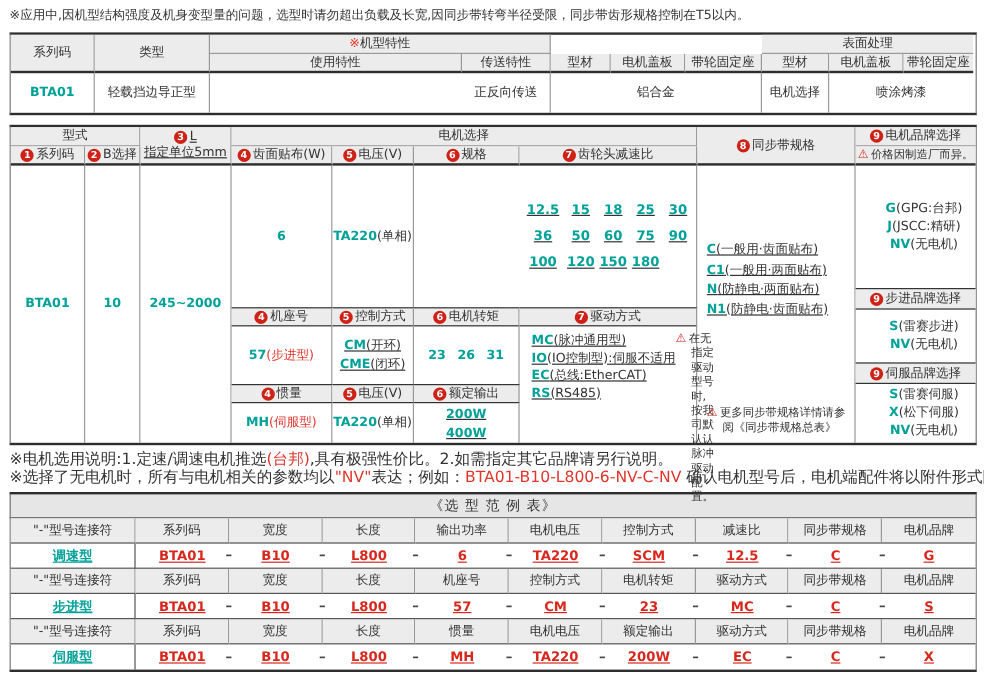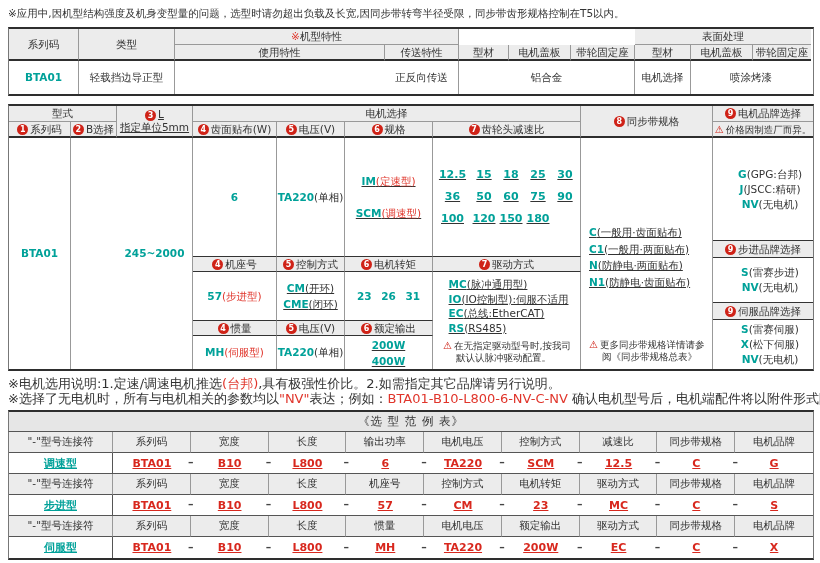--- a/index.html
+++ b/index.html
@@ -40,25 +40,25 @@
   .item-line{line-height:16px;font-size:10.5px;white-space:nowrap;}
   .col-flex{display:flex;flex-direction:column;justify-content:center;align-items:center;text-decoration:underline;}
   .left-items{align-items:flex-start;}
   .spec-cell{gap:16px;}
   .ratio-row{display:flex;justify-content:center;line-height:22px;}
   .ratio-cell{width:27px;text-align:center;color:#00a199;font-weight:bold;font-size:11px;}
   .ratio-cell:first-child{width:36px;}
   .torque{word-spacing:6px;}
 
   .belt-cell{display:flex;flex-direction:column;align-items:flex-start;
-             justify-content:flex-start;padding:86px 6px 6px 8px;}
+             justify-content:flex-start;padding:62px 6px 6px 8px;}
   .belt-cell .item-line{line-height:16.5px;}
   .cell-note{font-size:9.5px;line-height:12px;color:#333;text-align:left;
              padding-left:13px;text-indent:-13px;margin-top:auto;white-space:normal;}
-  .drive-cell{display:flex;flex-direction:column;align-items:center;
+  .drive-cell{display:flex;flex-direction:row;align-items:flex-start;
               justify-content:flex-start;padding:5px 6px 5px 10px;}
   .drive-cell .item-line{line-height:14.5px;}
 
   .col9-body{display:flex;flex-direction:column;align-items:stretch;justify-content:flex-start;padding:0;}
   .brand-sec{display:flex;flex-direction:column;justify-content:center;
              padding-left:14px;}
   .brand-sec .item-line{line-height:15px;}
   .sec1{height:102px;}
   .sec2{height:44px;}
   .sec3{flex:1;}
@@ -157,31 +157,28 @@
     <div class="c hd bb2" style="grid-column:7;grid-row:2">
       <span class="cnum">7</span>
         <span>齿轮头减速比</span>
     </div>
     <div class="c hd bb2 nbr" style="grid-column:9;grid-row:2;font-size:9.5px">
       <span class="warn">⚠</span>
         <span>价格因制造厂而异。</span>
     </div>
 
     <div class="c val" style="grid-column:1;grid-row:3/8">BTA01</div>
+    <div class="c val" style="grid-column:2;grid-row:3/8">10</div>
     <div class="c val" style="grid-column:3;grid-row:3/8">245~2000</div>
 
     <div class="c val" style="grid-column:4;grid-row:3">6</div>
     <div class="c" style="grid-column:5;grid-row:3">
       <span class="code">TA220</span>
         <span class="desc">(单相)</span>
     </div>
-    <div class="c col-flex spec-cell" style="grid-column:6;grid-row:3">
-        <div class="item-line"><span class="code">IM</span><span class="desc red">(定速型)</span></div>
-        <div class="item-line"><span class="code">SCM</span><span class="desc red">(调速型)</span></div>
-      </div>
     <div class="c col-flex" style="grid-column:7;grid-row:3">
         <div class="ratio-row">
           <span class="ratio-cell">12.5</span>
           <span class="ratio-cell">15</span>
           <span class="ratio-cell">18</span>
           <span class="ratio-cell">25</span>
           <span class="ratio-cell">30</span>
         </div>
         <div class="ratio-row">
           <span class="ratio-cell">36</span>

